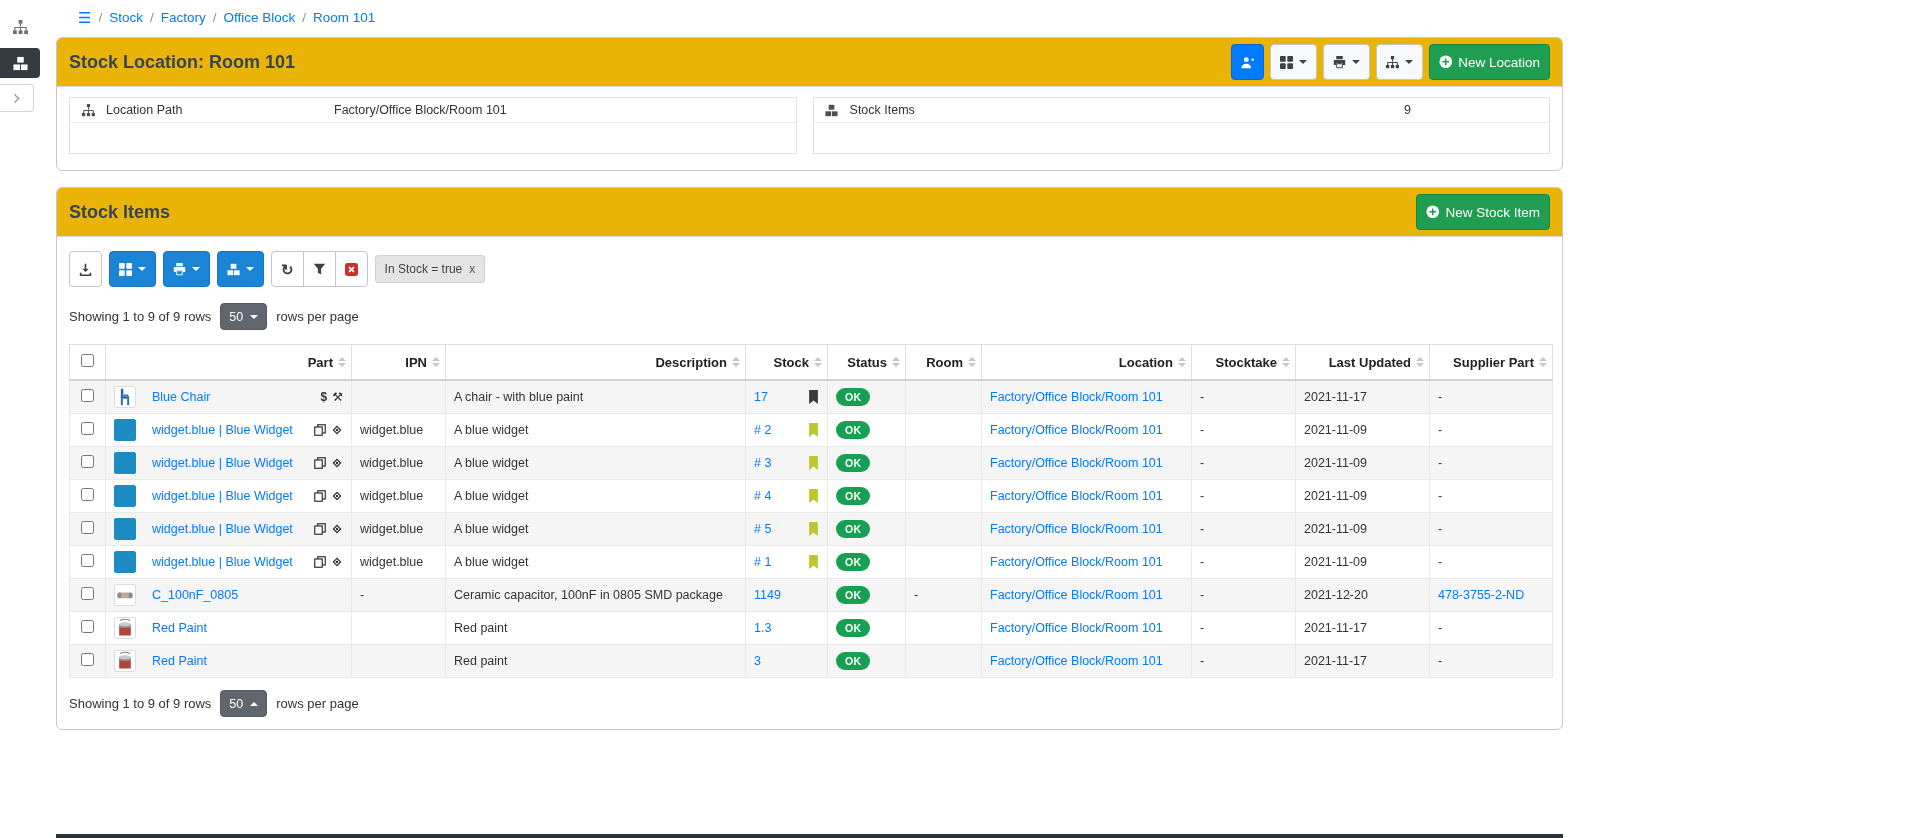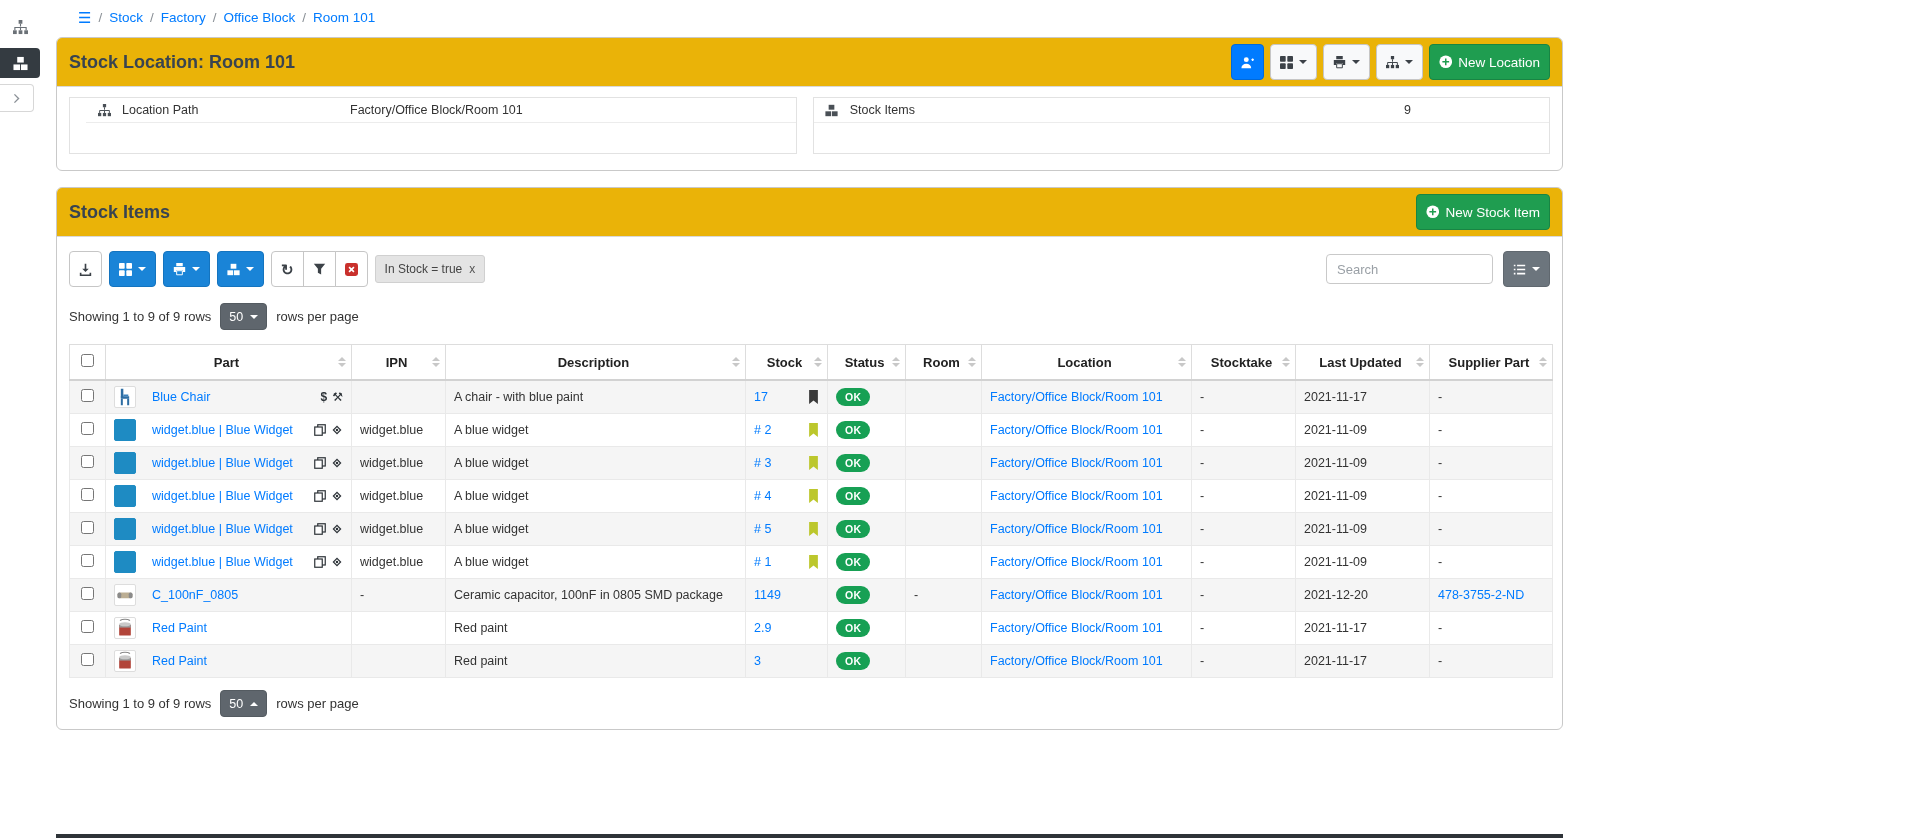--- a/index.html
+++ b/index.html
@@ -45,21 +45,21 @@
   .btn-group .btn:last-child { border-radius:0 4px 4px 0; }
 
   .tri-down { width:0; height:0; border-left:4px solid transparent; border-right:4px solid transparent; border-top:4px solid currentColor; display:inline-block; }
   .tri-up { width:0; height:0; border-left:4px solid transparent; border-right:4px solid transparent; border-bottom:4px solid currentColor; display:inline-block; }
 
   .header-buttons { display:flex; align-items:center; gap:6px; }
 
   
   .detail-wrap { display:flex; gap:16px; padding:10px 12px 16px 12px; }
   .detail-table { border:1px solid #e2e2e2; background:#fff; }
-  .detail-table.left { width:735px;padding-left:16px; }
+  .detail-table.left { width:735px; }
   .detail-table.right { width:745px; }
   .detail-row { display:flex; align-items:center; height:25px; border-bottom:1px solid #ececec; padding:0 10px; gap:10px; font-size:12.5px; }
   .detail-row .icon { color:#4a5056; font-size:13px; width:16px; }
   .detail-label { width:218px; color:#333; }
   .detail-value { color:#333; }
   .detail-table.right .detail-value { margin-left:auto; padding-right:128px; }
   .detail-filler { height:30px; }
 
   
   .toolbar { display:flex; align-items:flex-start; justify-content:space-between; padding:14px 12px 4px 12px; }
@@ -69,21 +69,21 @@
   .toolbar-right { display:flex; align-items:center; gap:10px; }
   .search-input { width:167px; height:30px; border:1px solid #c9c9c9; border-radius:4px; padding:0 10px; font-size:13px; color:#333; font-family:inherit; }
   .search-input::placeholder { color:#9aa0a6; }
 
   .pag-row { display:flex; align-items:center; gap:9px; padding:12px 12px; color:#333; font-size:13px; }
   .page-size-btn { background:#5f666d; border-color:#545b61; color:#fff; height:27px; padding:3px 8px; gap:7px; font-size:12.5px; }
 
   
   .table-wrap { padding:2px 12px 0 12px; }
   table.stock-table { width:100%; border-collapse:collapse; table-layout:fixed; }
-  .stock-table th { border:1px solid #ddd; border-bottom:2px solid #d2d2d2; padding:9px 12px 9px 8px; text-align:center; font-size:13px; font-weight:bold; color:#222; position:relative; background:#fff; }
+  .stock-table th { border:1px solid #ddd; border-bottom:2px solid #d2d2d2; padding:9px 18px 9px 8px; text-align:right; font-size:13px; font-weight:bold; color:#222; position:relative; background:#fff; }
   .stock-table th.th-check { text-align:center; padding:9px 4px; }
   .stock-table td { border:1px solid #e9e9e9; padding:5px 8px; font-size:12.5px; vertical-align:middle; height:29px; }
   .stock-table tbody tr:nth-child(odd) td { background:#f5f5f5; }
   .stock-table td.c-check { text-align:center; }
   .sort { position:absolute; right:5px; top:50%; transform:translateY(-50%); display:flex; flex-direction:column; gap:2px; }
   .sort i { display:block; width:0; height:0; border-left:4px solid transparent; border-right:4px solid transparent; }
   .sort .s-up { border-bottom:4px solid #c8c8c8; }
   .sort .s-down { border-top:4px solid #c8c8c8; }
 
   .cellflex { display:flex; align-items:center; gap:16px; }
@@ -314,31 +314,20 @@
                   <path d="M5 5l6 6M11 5l-6 6" stroke="#fff" stroke-width="2"></path>
                 </svg>
               </span>
           </button>
         </div>
         <span class="chip">
           <span>In Stock = true</span>
           <span class="chip-x">x</span>
         </span>
       </div>
-      <div class="toolbar-right">
-        <input class="search-input" type="text" placeholder="Search" style="">
-        <button class="btn btn-dark">
-          <span class="icon">
-              <svg viewBox="0 0 16 16">
-                <path d="M1 2h2v2H1zM5 2h10v2H5zM1 7h2v2H1zM5 7h10v2H5zM1 12h2v2H1zM5 12h10v2H5z" fill="currentColor"></path>
-              </svg>
-            </span>
-          <span class="tri-down"></span>
-        </button>
-      </div>
     </div>
 
     <div class="pag-row">
       <span>Showing 1 to 9 of 9 rows</span>
       <button class="btn page-size-btn">
         <span>50</span>
         <span class="tri-down"></span>
       </button>
       <span>rows per page</span>
     </div>
@@ -691,21 +680,21 @@
                       <path d="M6 3c3-2 9-2 12 0" fill="none" stroke="#888" stroke-width="1.4"></path>
                     </svg>
                   </div>
                   <a class="lnk">Red Paint</a>
                 </div>
               </td>
       <td><span></span></td>
       <td><span>Red paint</span></td>
       <td>
                 <div class="stock-cell">
-                  <a class="lnk">2.9</a>
+                  <a class="lnk">1.3</a>
                 </div>
               </td>
       <td><span class="badge-ok">OK</span></td>
       <td><span></span></td>
       <td><a class="lnk">Factory/Office Block/Room 101</a></td>
       <td><span>-</span></td>
       <td><span>2021-11-17</span></td>
       <td><span>-</span></td>
     </tr>
             <tr>

